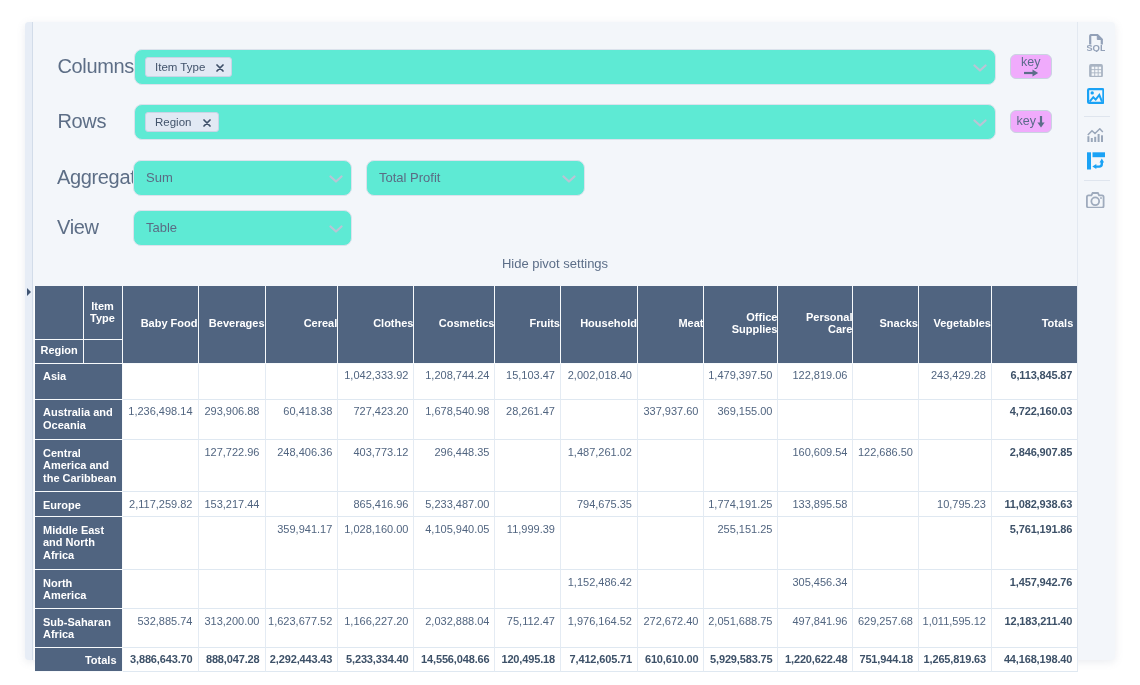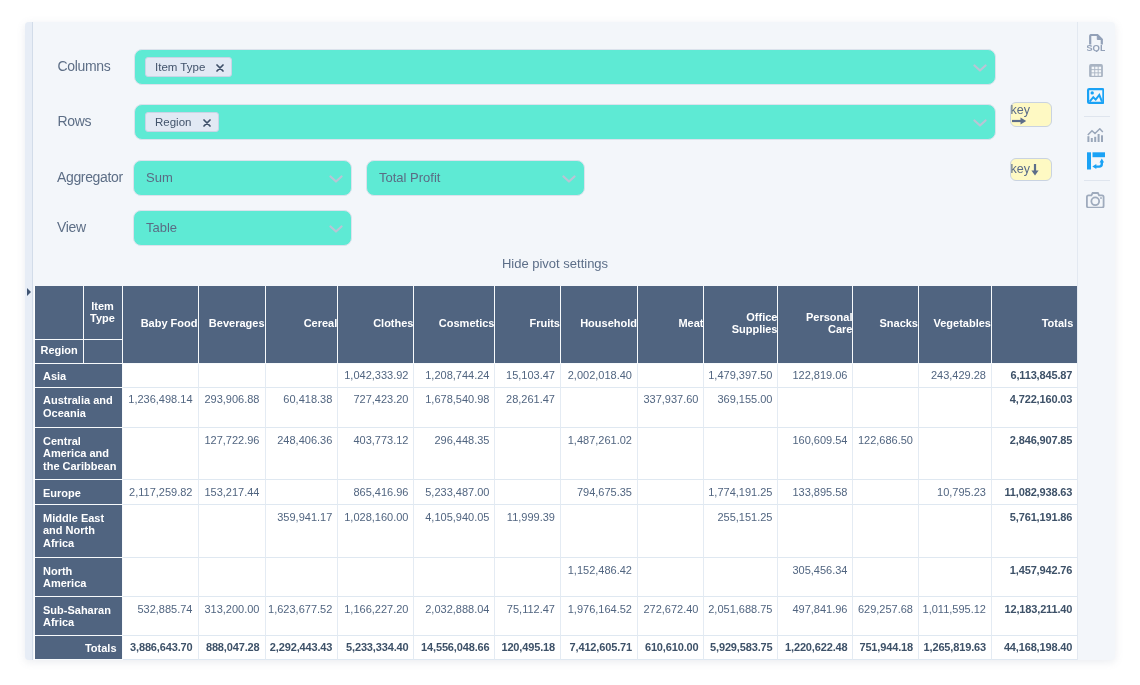--- a/index.html
+++ b/index.html
@@ -1,26 +1,26 @@
 <!DOCTYPE html>
 <html><head><meta charset="utf-8"><style>
 * { margin:0; padding:0; box-sizing:border-box; }
 html,body { width:1140px; height:685px; background:#fff; font-family:"Liberation Sans",sans-serif; overflow:hidden; }
 .card { position:absolute; left:25px; top:22px; width:1090px; height:637.5px; background:#f3f6fa; border-radius:4px; box-shadow:0 2px 9px rgba(90,110,140,0.13); }
 .gutter { position:absolute; left:0; top:0; width:8px; height:100%; background:#e7edf6; border-right:1px solid #d2dce9; border-radius:4px 0 0 4px; }
 .harrow { position:absolute; left:2px; top:266px; width:0; height:0; border-left:4.5px solid #3f5472; border-top:4.5px solid transparent; border-bottom:4.5px solid transparent; }
 .sidebar { position:absolute; right:0; top:0; width:38.5px; height:100%; border-left:1px solid #e3e9f1; border-radius:0 4px 4px 0; }
 .panel { position:absolute; left:9px; top:263.5px; width:1043px; height:374px; background:#fff; }
-.lbl { position:absolute; color:#5d6e86; font-size:14px; letter-spacing:-0.35px; line-height:34px; height:36px; }
+.lbl { position:absolute; color:#5d6e86; font-size:20px; letter-spacing:-0.35px; line-height:34px; height:36px; }
 .box { position:absolute; background:#5eead4; border:1px solid #dbe2ec; border-radius:8px; height:36px; }
 .chev { position:absolute; right:8.5px; top:14px; }
 .tag { position:absolute; left:10px; top:7.5px; height:20px; background:#e2e9f4; border:1px solid #c9d4e6; border-radius:3px; font-size:11.5px; color:#42536b; line-height:18px; padding:0 7px 0 9.5px; }
 .tag svg { margin-left:8px; vertical-align:-0.5px; }
 .selt { position:absolute; left:12px; top:0; line-height:34px; font-size:13px; color:#5b6b84; }
-.kbtn { position:absolute; left:984.5px; background:#fef9c3; border:1px solid #c9d3e1; border-radius:6px; color:#596b89; text-align:left;margin-top:48px; }
+.kbtn { position:absolute; left:984.5px; background:#f0abfc; border:1px solid #c9d3e1; border-radius:6px; color:#596b89; text-align:center; }
 .hideps { position:absolute; left:8.5px; top:233.5px; width:1043px; text-align:center; font-size:13px; color:#5c6e88; }
 table.pvt { position:absolute; left:10px; top:263.5px; border-collapse:separate; border-spacing:0; table-layout:fixed; }
 .pvt th, .pvt td { box-sizing:border-box; font-family:"Liberation Sans",sans-serif; }
 .dk { background:#506480; color:#fff; font-weight:bold; }
 .h1 th { height:54px; }
 .h2 th { height:24px; }
 .colh { font-size:11px; text-align:right; vertical-align:middle; padding-bottom:2px; border-right:1.5px solid #f7fafc; border-bottom:1.5px solid #f7fafc; }
 .corner, .axis, .blank { border-right:1.5px solid #f7fafc; border-bottom:1.5px solid #f7fafc; }
 .axis { font-size:11px; text-align:center; vertical-align:middle; }
 .axis2 { font-size:11px; text-align:left; vertical-align:middle; padding-left:5.5px; padding-bottom:3px; border-right:1.5px solid #f7fafc; border-bottom:1.5px solid #f7fafc; }
@@ -72,21 +72,21 @@
           <th class="dk colh" rowspan="2">Snacks</th>
           <th class="dk colh" rowspan="2">Vegetables</th>
           <th class="dk colh toth" rowspan="2">Totals</th>
         </tr>
         <tr class="h2">
           <th class="dk axis2">Region</th>
           <th class="dk blank"></th>
         </tr>
       </thead>
       <tbody>
-        <tr style="height:24px">
+        <tr style="height:36px">
           <th class="dk rowl" colspan="2">Asia</th>
           <td class="num"></td>
           <td class="num"></td>
           <td class="num"></td>
           <td class="num">1,042,333.92</td>
           <td class="num">1,208,744.24</td>
           <td class="num">15,103.47</td>
           <td class="num">2,002,018.40</td>
           <td class="num"></td>
           <td class="num">1,479,397.50</td>

